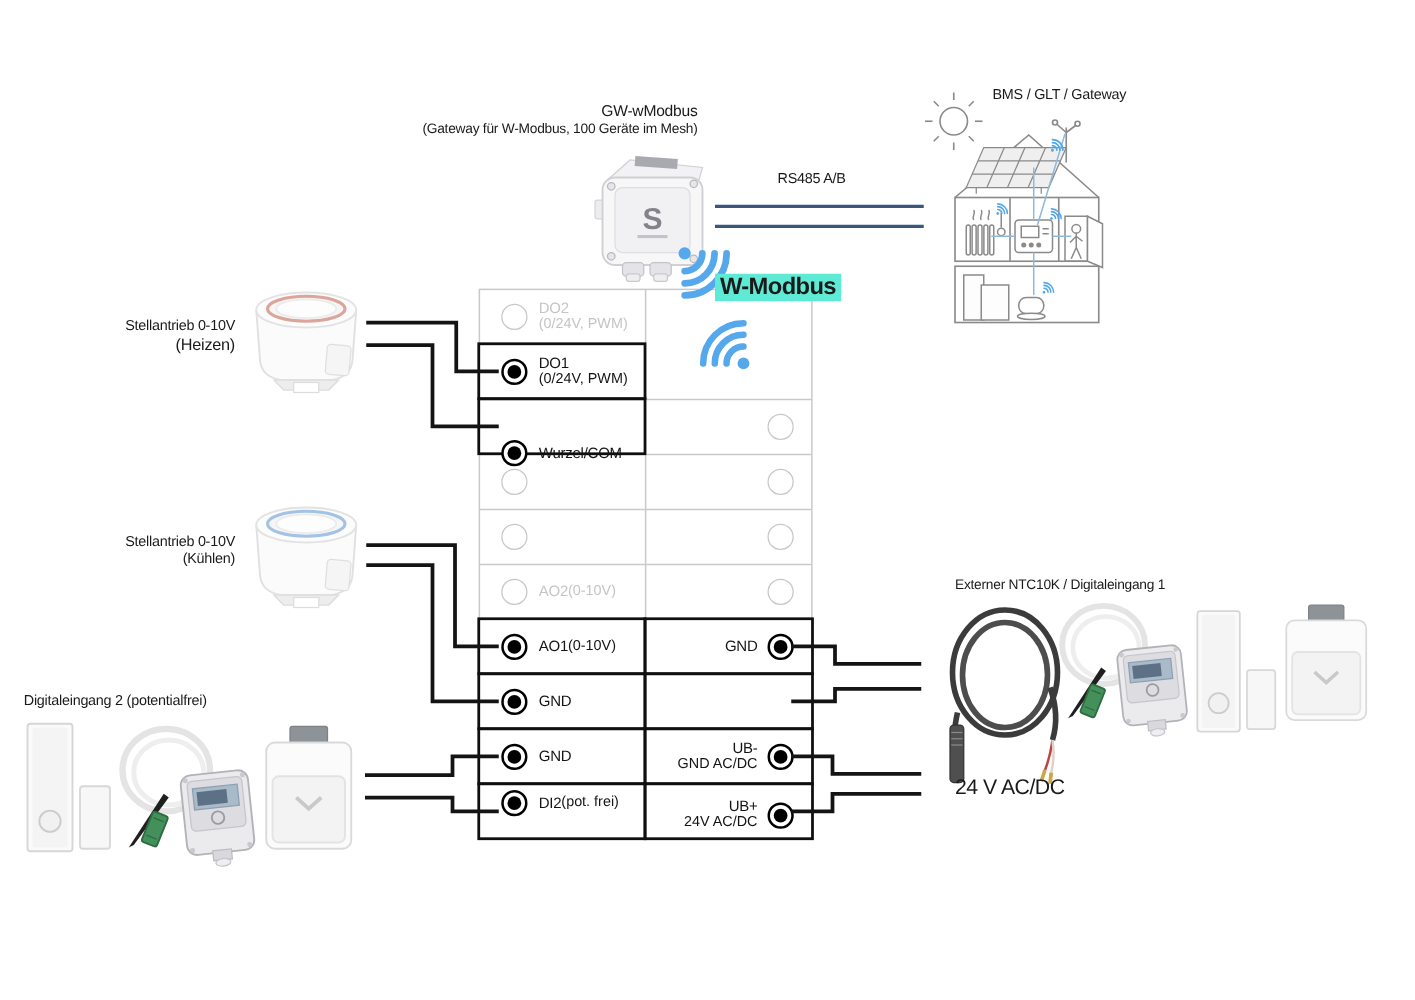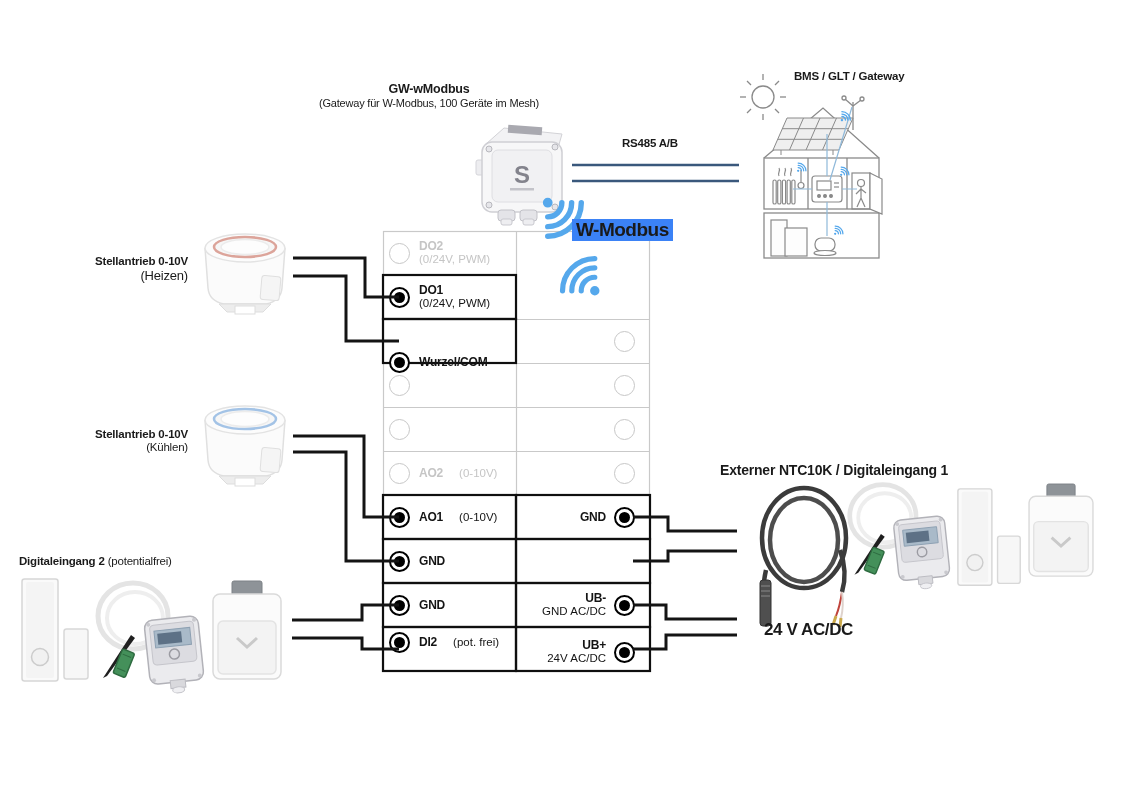--- a/index.html
+++ b/index.html
@@ -1,37 +1,37 @@
 <!DOCTYPE html>
 <html><head>
 <meta charset="utf-8">
 <style>
   html,body{margin:0;padding:0;background:#fff}
   #canvas{position:relative;width:1132px;height:800px;background:#fff;overflow:hidden;
           font-family:"Liberation Sans",sans-serif;color:#141414}
   .abs{position:absolute}
   svg{display:block;overflow:visible}
   .lbl{position:absolute;white-space:nowrap;color:#1a1a1a;letter-spacing:-0.2px}
-  .b{font-weight:bold}
+  .b{font-weight:normal}
   .layer{position:absolute;left:0;top:0;pointer-events:none}
   
   .cell{position:absolute;display:flex;align-items:center;box-sizing:border-box;font-size:11.5px;line-height:13px}
-  .cl{left:383px;width:133px;padding-left:6px;gap:9px}
+  .cl{left:383px;width:133px;padding-left:18px;gap:9px}
   .cr{left:516px;width:134px;padding-right:15px;justify-content:flex-end;gap:8px}
   .tl{display:flex;flex-direction:column}
-  .tl.row{flex-direction:row;gap:16px;align-items:flex-end}
+  .tl.row{flex-direction:row;gap:0;align-items:flex-end}
   .cr .tl{text-align:right;align-items:flex-end}
   .tl .b{font-size:12px;letter-spacing:-0.2px}
   .gray,.gray .b{color:#c5c5c5}
   .term{width:21px;height:21px;border-radius:50%;box-sizing:border-box;flex:0 0 auto;background:#fff;position:relative}
   .term.f{border:2.5px solid #000}
   .term.f::after{content:"";position:absolute;inset:3px;border-radius:50%;background:#000}
   .term.e{border:1.8px solid #c7c7c7}
   .wifi{position:absolute;color:#55a8ec}
-  #wmodbus-label{background:#3b82f6;padding:0 4px;font-size:19px;font-weight:bold;letter-spacing:-0.5px}
+  #wmodbus-label{background:#5eead4;padding:0 4px;font-size:19px;font-weight:bold;letter-spacing:-0.5px}
 </style>
 </head>
 <body>
 
 <div id="canvas">
 
   <svg width="0" height="0" style="position:absolute">
     <defs>
       <g id="wifi">
         <circle cx="24" cy="40" r="4.5" fill="currentColor"></circle>
@@ -347,41 +347,41 @@
     <span class="term f"></span>
   </div>
 
   <svg class="wifi" style="left:558px;top:254px;transform:rotate(-45deg)" width="50" height="50" viewBox="0 0 48 48">
       <use href="#wifi"></use>
     </svg>
   <svg class="wifi" style="left:534px;top:189px;transform:rotate(135deg)" width="52" height="52" viewBox="0 0 48 48">
       <use href="#wifi"></use>
     </svg>
 
-  <div class="lbl" style="left:300px;top:82px;width:258px;text-align:center">
+  <div class="lbl" style="left:300px;top:82px;width:258px;text-align:right">
     <div class="b" style="font-size:12.5px">GW-wModbus</div>
     <div style="font-size:11px;margin-top:1px">(Gateway für W-Modbus, 100 Geräte im Mesh)</div>
   </div>
   <div class="lbl b" style="left:622px;top:137px;font-size:11.5px">RS485 A/B</div>
   <div class="lbl b" style="left:794px;top:70px;font-size:11.5px">BMS / GLT / Gateway</div>
   <div class="lbl" id="wmodbus-label" style="left:572px;top:219px">W-Modbus</div>
 
   <div class="lbl" style="left:58px;top:255px;width:130px;text-align:right">
     <div class="b" style="font-size:11.5px">Stellantrieb 0-10V</div>
     <div style="font-size:13px;margin-top:1px">(Heizen)</div>
   </div>
   <div class="lbl" style="left:58px;top:428px;width:130px;text-align:right">
     <div class="b" style="font-size:11.5px">Stellantrieb 0-10V</div>
     <div style="font-size:11.5px;margin-top:1px">(Kühlen)</div>
   </div>
   <div class="lbl" style="left:19px;top:555px;font-size:11.5px">
     <span class="b">Digitaleingang 2</span>
     <span>(potentialfrei)</span>
   </div>
-  <div class="lbl b" style="left:720px;top:462px;font-size:14px">Externer NTC10K / Digitaleingang 1</div>
+  <div class="lbl b" style="left:764px;top:462px;font-size:11px">Externer NTC10K / Digitaleingang 1</div>
   <div class="lbl b" style="left:764px;top:620px;font-size:17px;letter-spacing:-0.4px">24 V AC/DC</div>
 
   <svg class="layer" width="1132" height="800">
     <g stroke="#3a587c" stroke-width="2.6" fill="none">
       <path d="M572,165 H739"></path>
       <path d="M572,181 H739"></path>
     </g>
     <g stroke="#141414" stroke-width="3" fill="none">
       <path d="M293,258 H365 V297 H399"></path>
       <path d="M293,276 H346 V341 H399"></path>

